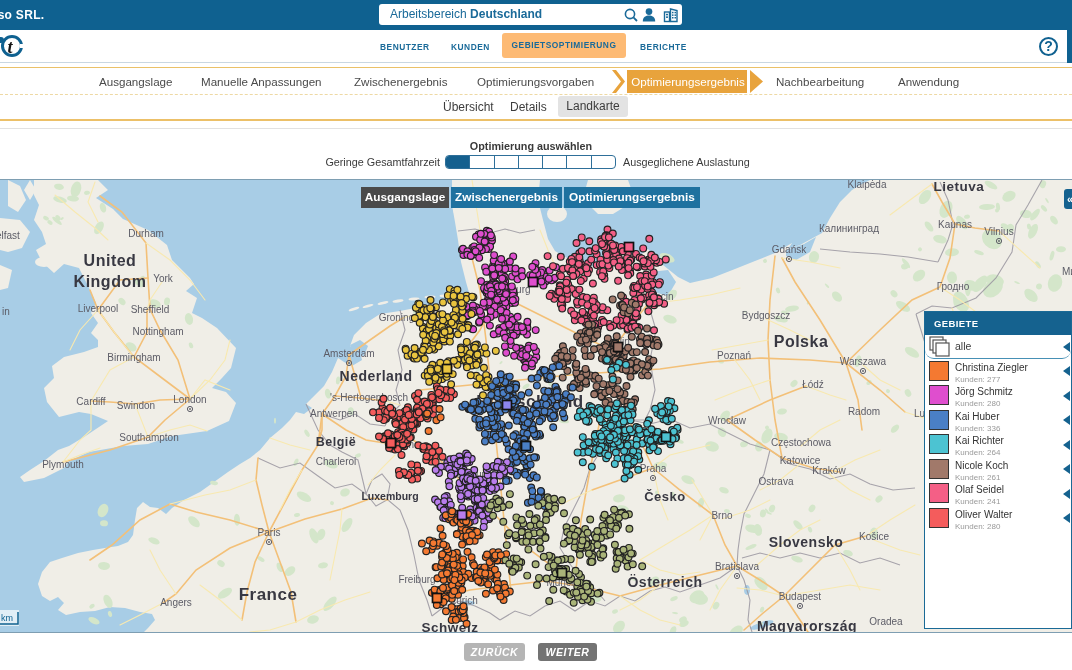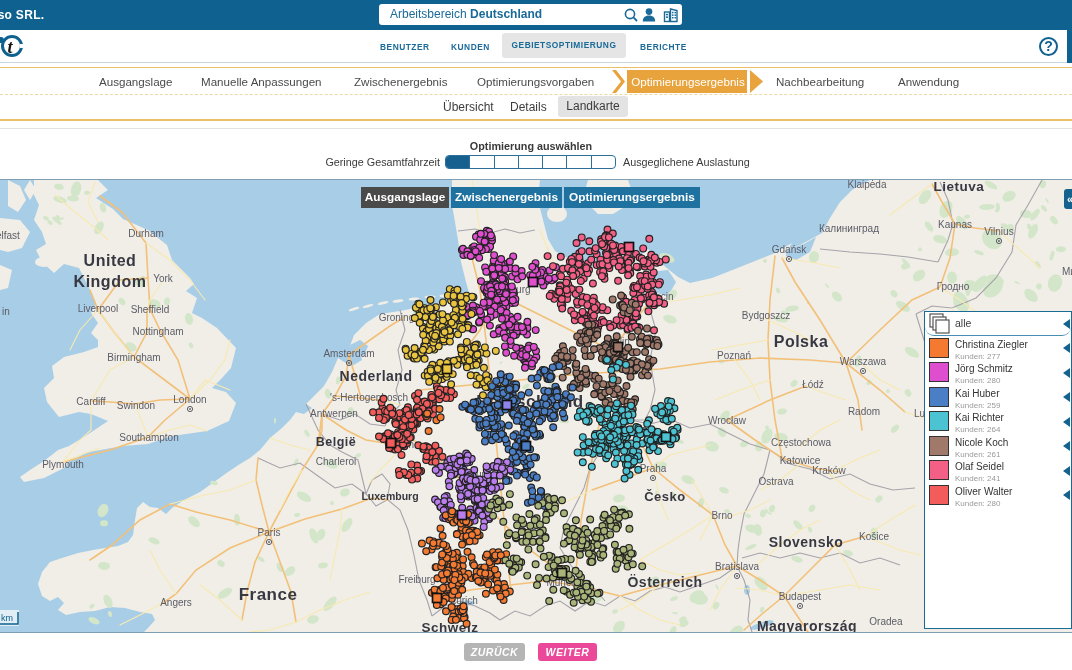--- a/index.html
+++ b/index.html
@@ -12,21 +12,21 @@
 #brand { left:-10px; top:8px; color:#fff; font-weight:bold; font-size:12px; letter-spacing:0.3px; }
 #search { left:379px; top:4px; width:303px; height:21px; background:#fff; border-radius:3px;
   font-size:12px; color:#1a6a99; line-height:21px; padding-left:11px; }
 #search svg { position:absolute; top:3px; }
 
 
 #navbar { left:0; top:30px; width:1072px; height:33px; background:#fff;
   border-bottom:1px solid #c9d7e2; }
 #logo { left:-4px; top:33px; width:30px; height:26px; }
 .navitem { top:42px; color:#1a6a99; font-weight:bold; font-size:8.4px; letter-spacing:0.5px; }
-#gobtn { left:502px; top:33px; width:124px; height:25px; background:#e5e5e5; border-radius:3px;
+#gobtn { left:502px; top:33px; width:124px; height:25px; background:#fdba74; border-radius:3px;
   color:#1a6a99; font-weight:bold; font-size:8.4px; letter-spacing:0.5px;
   text-align:center; line-height:25px; }
 #help { left:1039px; top:37px; width:19px; height:19px; border-radius:50%;
   border:2px solid #0f6190; color:#0f6190; font-weight:bold; font-size:14px;
   text-align:center; line-height:15px; }
 #navedge { left:1067px; top:30px; width:5px; height:33px; background:#0f6190; }
 
 
 #steps { left:0; top:67px; width:1072px; height:28px; background:#fff;
   border-top:1px solid #eac168; border-bottom:1px dashed #eed9a4; }
@@ -78,21 +78,21 @@
   border-right:7px solid #15628f; }
 #allearr { position:absolute; right:1px; top:7px; width:0; height:0;
   border-top:5px solid transparent; border-bottom:5px solid transparent;
   border-right:7px solid #15628f; }
 
 
 #bottombar { left:0; top:633px; width:1072px; height:37px; background:#fff; }
 .bbtn { top:643px; height:18px; border-radius:3px; color:#fff; font-weight:bold;
   font-size:10.5px; letter-spacing:0.5px; text-align:center; line-height:18px;font-style:italic; }
 #zur { left:464px; width:61px; background:#b5b5b5; }
-#wei { left:538px; width:59px; background:#ec4899; }
+#wei { left:538px; width:59px; background:#737373; }
 </style></head>
 <body>
 <div id="page">
 <div id="topbar" class="abs"></div>
 <div id="brand" class="abs">oso SRL.</div>
 <div id="search" class="abs">Arbeitsbereich <b>Deutschland</b>
 <svg style="left:244px" width="17" height="16" viewBox="0 0 17 16">
         <circle cx="7" cy="7" r="4.6" fill="none" stroke="#1a6a99" stroke-width="1.6"></circle>
         <line x1="10.4" y1="10.4" x2="14" y2="14" stroke="#1a6a99" stroke-width="1.8"></line>
       </svg>
@@ -3366,20 +3366,21 @@
           <path d="M -10 432 L -10 444 L 18 444 L 18 432" fill="none" stroke="#0f6190" stroke-width="1.5"></path>
           <text x="1" y="441" font-size="9" fill="#0f6190">km</text>
         </g>
 <rect x="1064" y="9" width="14" height="20" rx="3" fill="#15628f"></rect>
         <text x="1067" y="23" font-size="11" fill="#fff" font-weight="bold">«</text>
 </svg></div>
 <div class="mapbtn abs" style="left:361px;width:88px;background:#4a4a4a">Ausgangslage</div>
 <div class="mapbtn abs" style="left:451px;width:111px;background:#1f719f">Zwischenergebnis</div>
 <div class="mapbtn abs" style="left:564px;width:136px;background:#1f719f">Optimierungsergebnis</div>
 <div id="legend" class="abs">
+<div id="leghead">GEBIETE</div>
 <div id="allerow">
 <svg id="alleic" viewBox="0 0 22 22">
           <g fill="#fff" stroke="#555" stroke-width="1.2">
             <rect x="1" y="1" width="13" height="13"></rect>
             <rect x="4" y="4" width="13" height="13"></rect>
             <rect x="7" y="7" width="13" height="13"></rect>
           </g>
         </svg>
 <div id="alletxt">alle</div>
         <div id="allearr"></div>
@@ -3397,21 +3398,21 @@
 <div class="ltxt">
           <div class="lname">Jörg Schmitz</div>
           <div class="lkun">Kunden: 280</div>
         </div>
 <div class="larr"></div>
       </div>
 <div class="lrow">
         <div class="sw" style="background:#4a7fc6"></div>
 <div class="ltxt">
           <div class="lname">Kai Huber</div>
-          <div class="lkun">Kunden: 259</div>
+          <div class="lkun">Kunden: 336</div>
         </div>
 <div class="larr"></div>
       </div>
 <div class="lrow">
         <div class="sw" style="background:#4cc3d2"></div>
 <div class="ltxt">
           <div class="lname">Kai Richter</div>
           <div class="lkun">Kunden: 264</div>
         </div>
 <div class="larr"></div>

